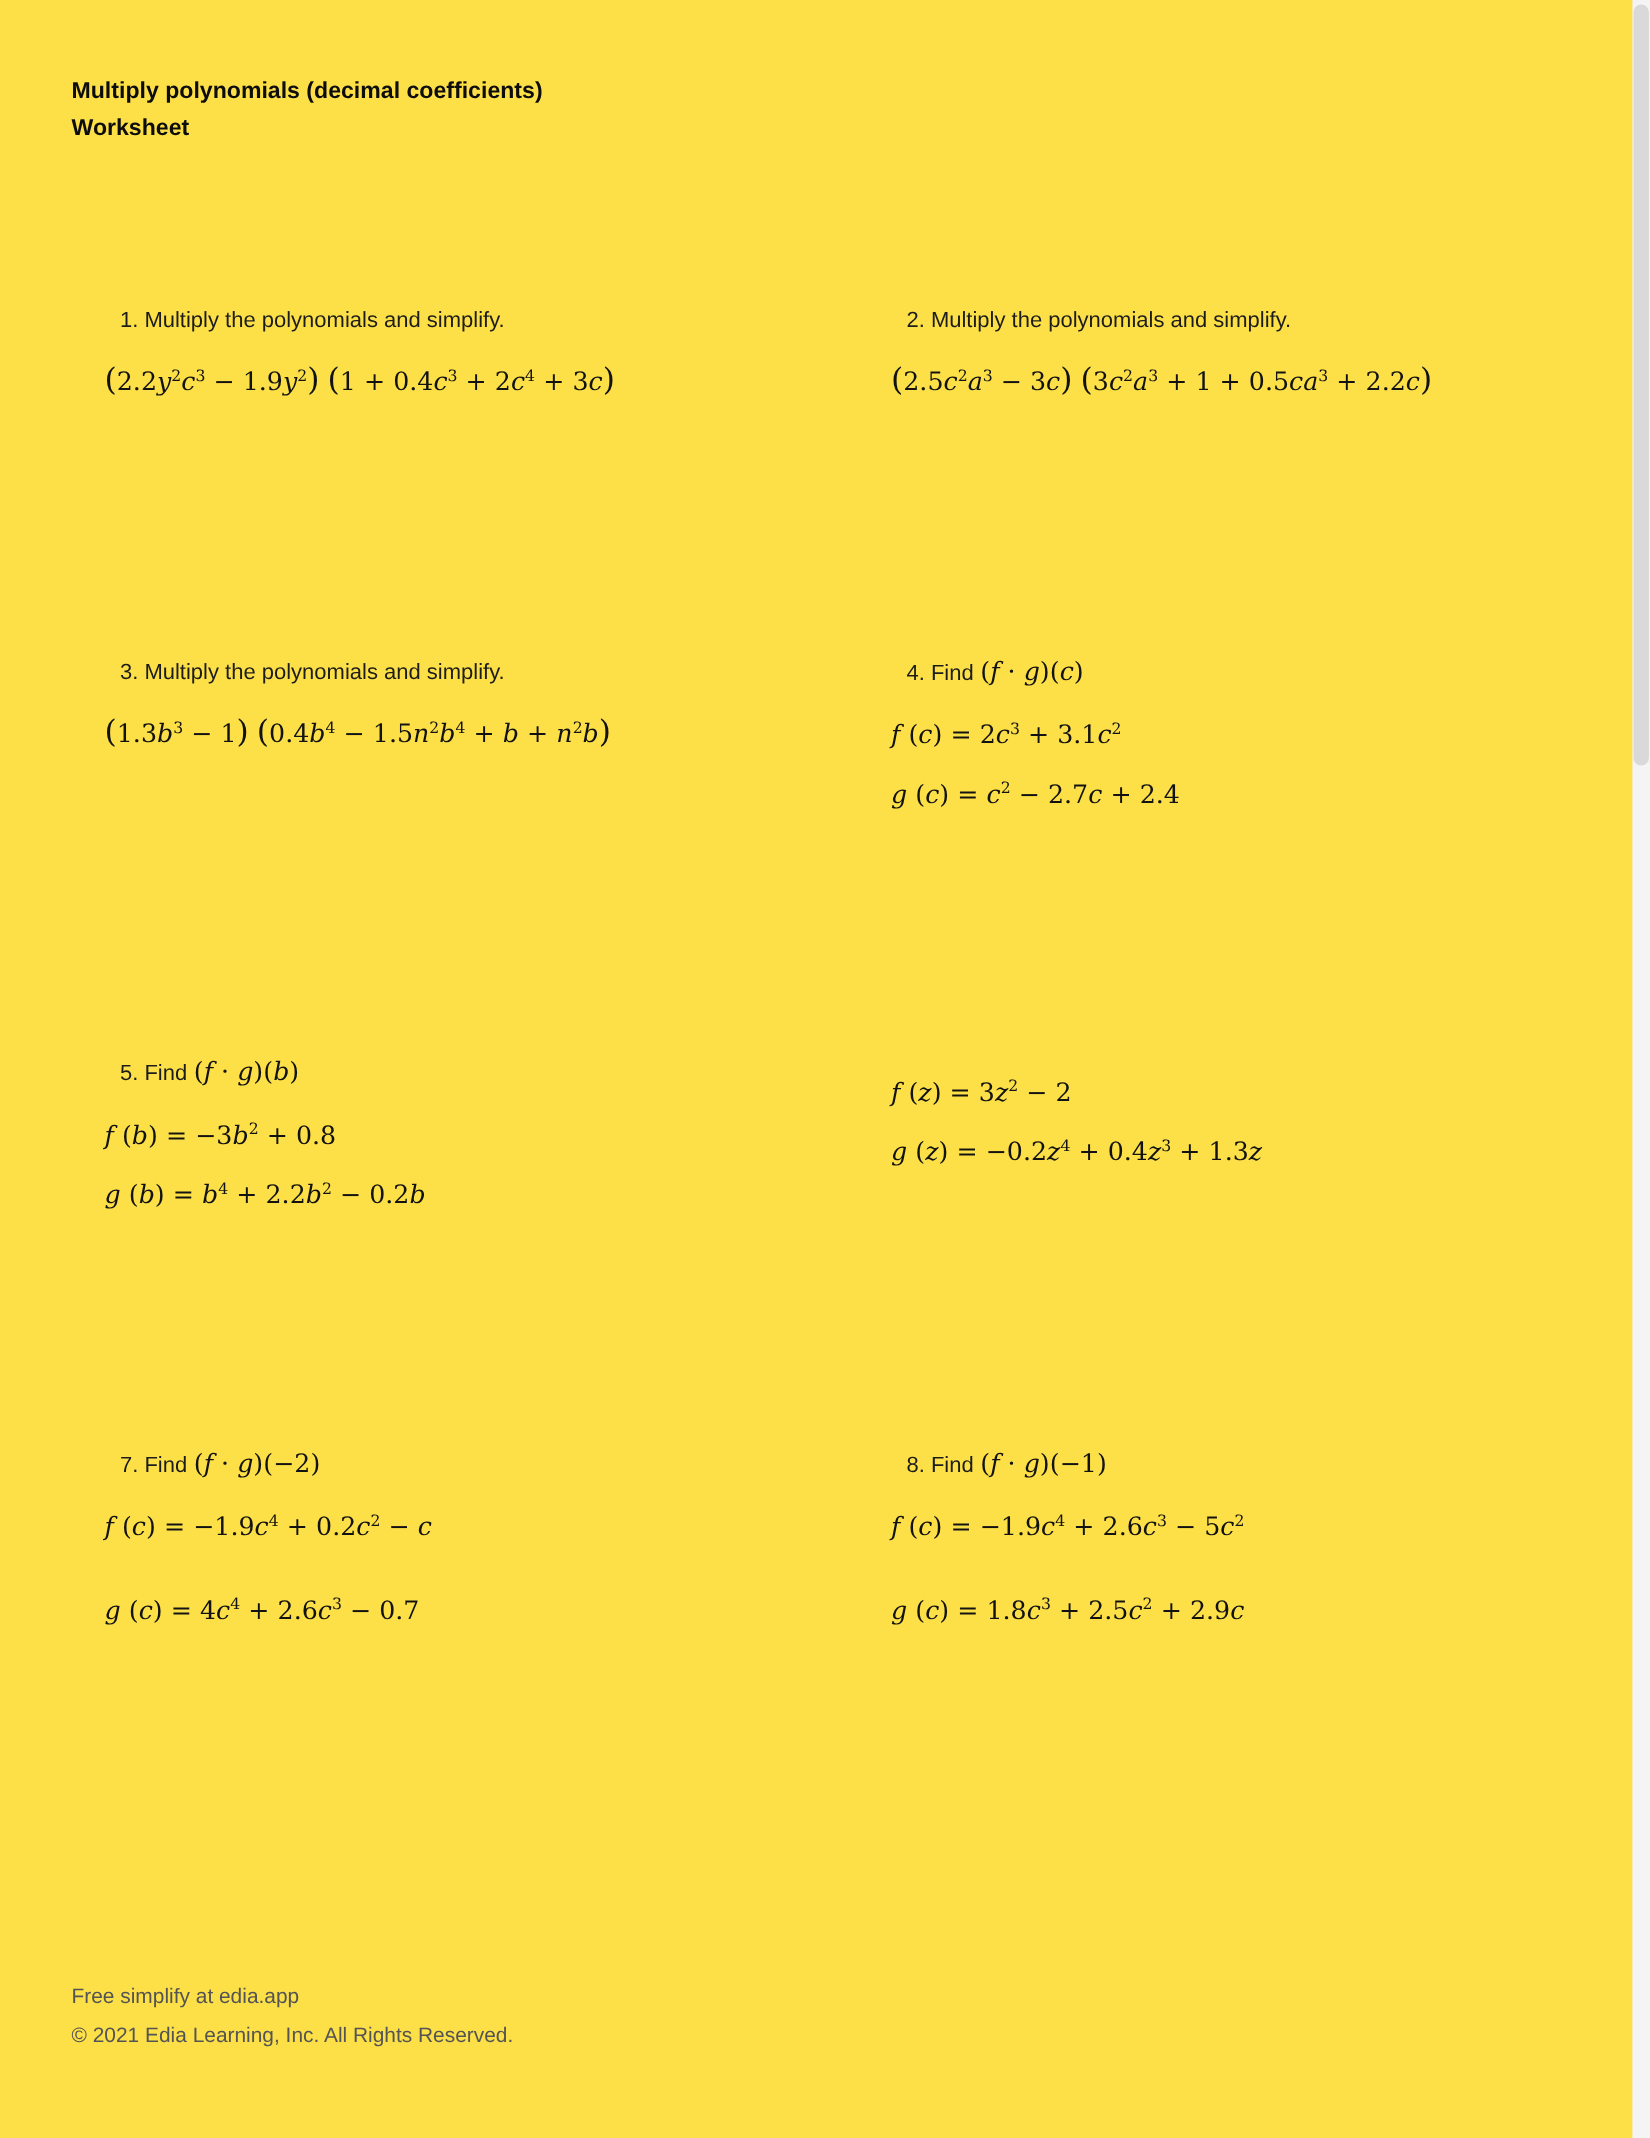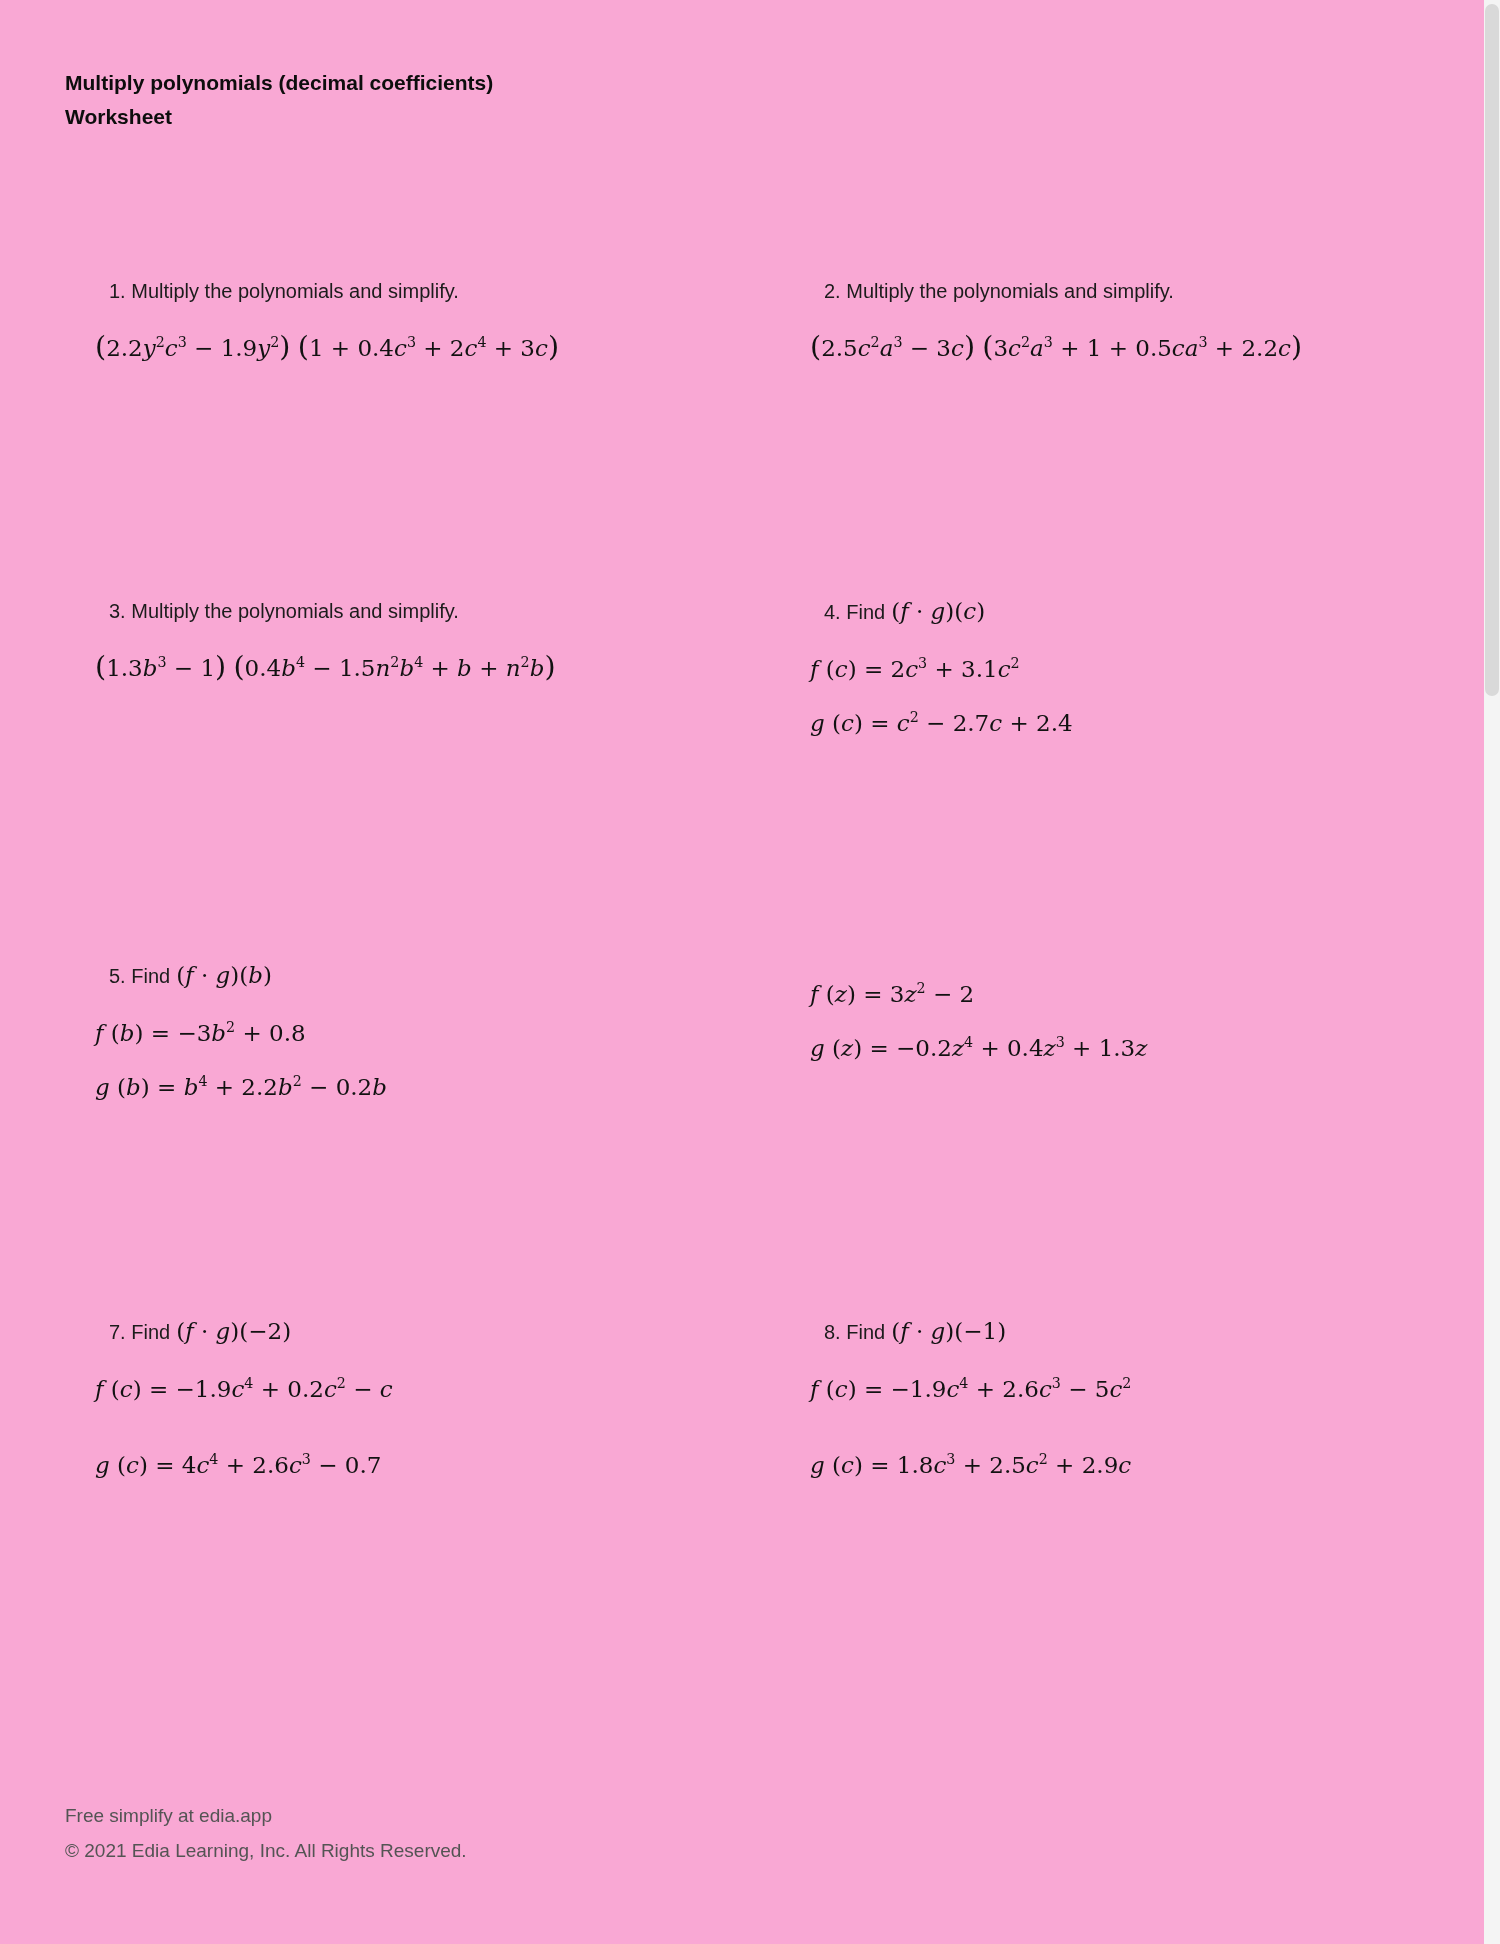--- a/index.html
+++ b/index.html
@@ -1,19 +1,19 @@
 <!DOCTYPE html>
 <html><head>
 <meta charset="utf-8">
 <style>
   html,body{margin:0;padding:0;background:#ffffff;}
   .page{
     position:relative;
     width:1500px;height:1944px;
-    background:#f9a8d4;
+    background:#fde047;
     font-family:"Liberation Sans",sans-serif;
     color:#1a1a1a;
     overflow:hidden;
   }
   
   .title{
     position:absolute;left:65px;top:66px;
     font-size:21px;font-weight:700;line-height:34px;color:#0d0d0d;
   }
   .fields{

